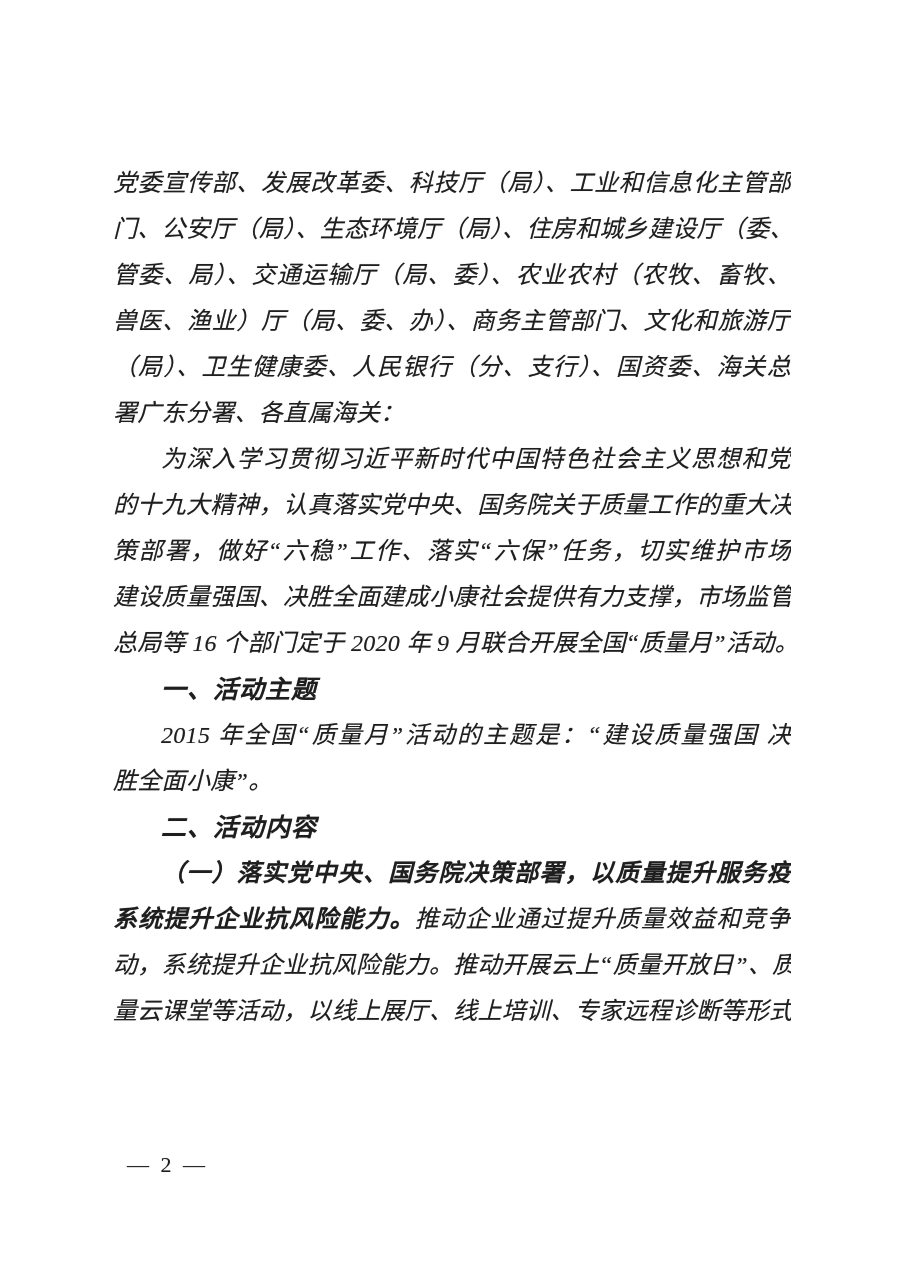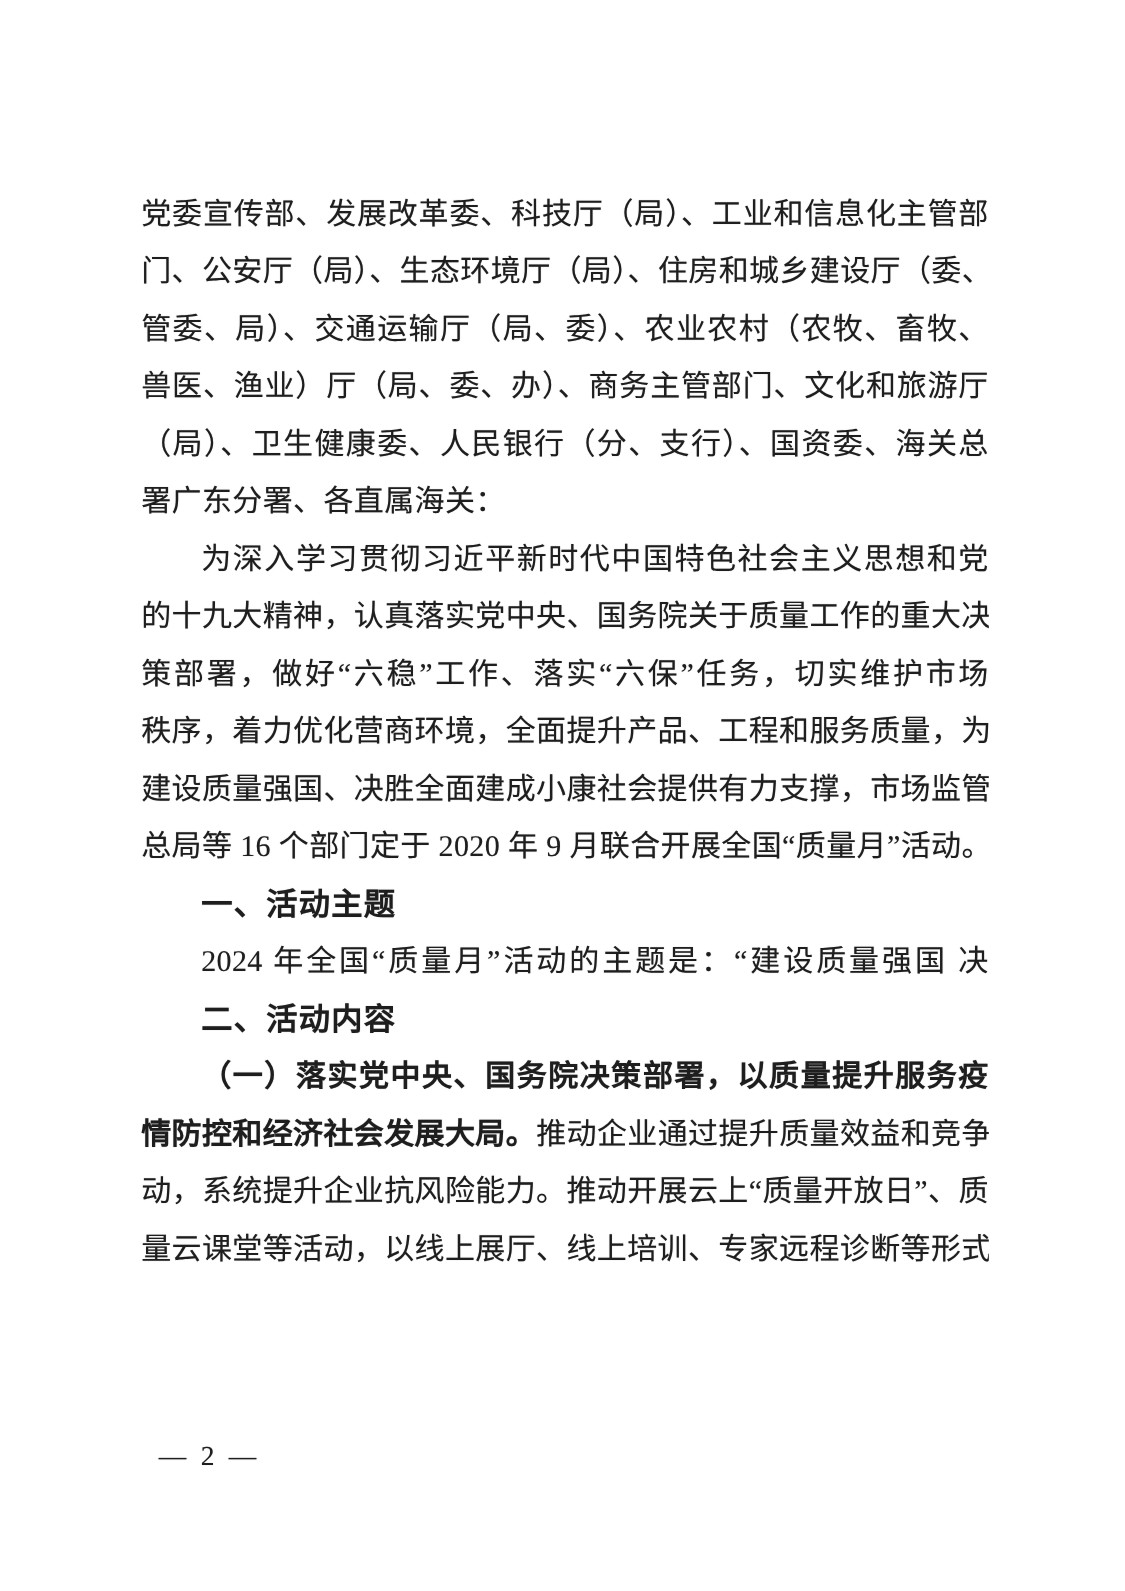--- a/index.html
+++ b/index.html
@@ -7,22 +7,23 @@
     position:relative;
     width:900px;height:1273px;
     margin:0 auto;
     background:#ffffff;
     font-family:"Liberation Serif","DejaVu Serif",serif;
     color:#1e1e1e;
     overflow:hidden;
   }
   .text-block{
     position:absolute;
-    left:113px;top:149px;
+    left:113px;top:160px;
     width:678px;
+    font-style:italic;
   }
   .line{
     height:46px;
     line-height:46px;
     font-size:24px;
     letter-spacing:0.3px;
     text-align:justify;
     text-align-last:justify;
     overflow:hidden;
     white-space:nowrap;
@@ -60,29 +61,29 @@
     <div class="line">党委宣传部、发展改革委、科技厅（局）、工业和信息化主管部</div>
     <div class="line">门、公安厅（局）、生态环境厅（局）、住房和城乡建设厅（委、</div>
     <div class="line">管委、局）、交通运输厅（局、委）、农业农村（农牧、畜牧、</div>
     <div class="line">兽医、渔业）厅（局、委、办）、商务主管部门、文化和旅游厅</div>
     <div class="line">（局）、卫生健康委、人民银行（分、支行）、国资委、海关总</div>
     <div class="line short">署广东分署、各直属海关：</div>
 
     <div class="line indent">为深入学习贯彻习近平新时代中国特色社会主义思想和党</div>
     <div class="line">的十九大精神，认真落实党中央、国务院关于质量工作的重大决</div>
     <div class="line">策部署，做好“六稳”工作、落实“六保”任务，切实维护市场</div>
-    <div class="line">秩序，着力优化营商环境，全面提升产品、工程和服务质量，为</div>
     <div class="line">建设质量强国、决胜全面建成小康社会提供有力支撑，市场监管</div>
     <div class="line">总局等 16 个部门定于 2020 年 9 月联合开展全国“质量月”活动。</div>
 
     <div class="line heading indent">一、活动主题</div>
-    <div class="line indent">2024 年全国“质量月”活动的主题是：“建设质量强国  决</div>
+    <div class="line indent">2015 年全国“质量月”活动的主题是：“建设质量强国  决</div>
+    <div class="line short">胜全面小康”。</div>
 
     <div class="line heading indent">二、活动内容</div>
     <div class="line indent bold">（一）落实党中央、国务院决策部署，以质量提升服务疫</div>
-    <div class="line"><span class="bold">情防控和经济社会发展大局。</span><span>推动企业通过提升质量效益和竞争</span></div>
+    <div class="line"><span class="bold">系统提升企业抗风险能力。</span><span>推动企业通过提升质量效益和竞争</span></div>
     <div class="line">动，系统提升企业抗风险能力。推动开展云上“质量开放日”、质</div>
     <div class="line">量云课堂等活动，以线上展厅、线上培训、专家远程诊断等形式，</div>
 
   </div>
 
   <div class="footer">— 2 —</div>
 </div>
 
 </body></html>

